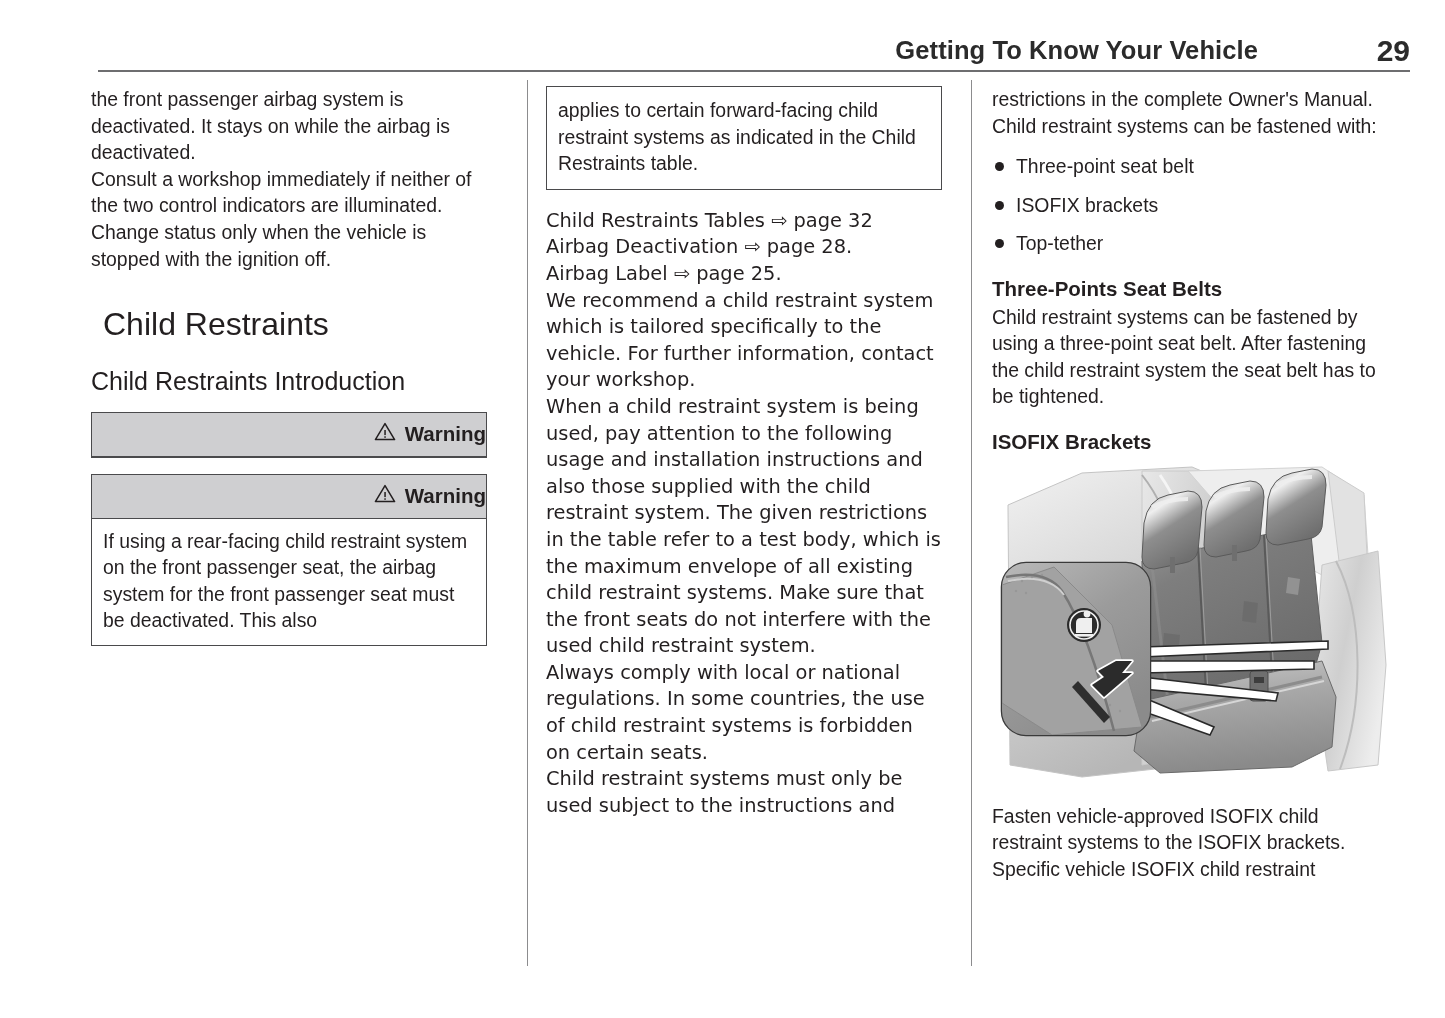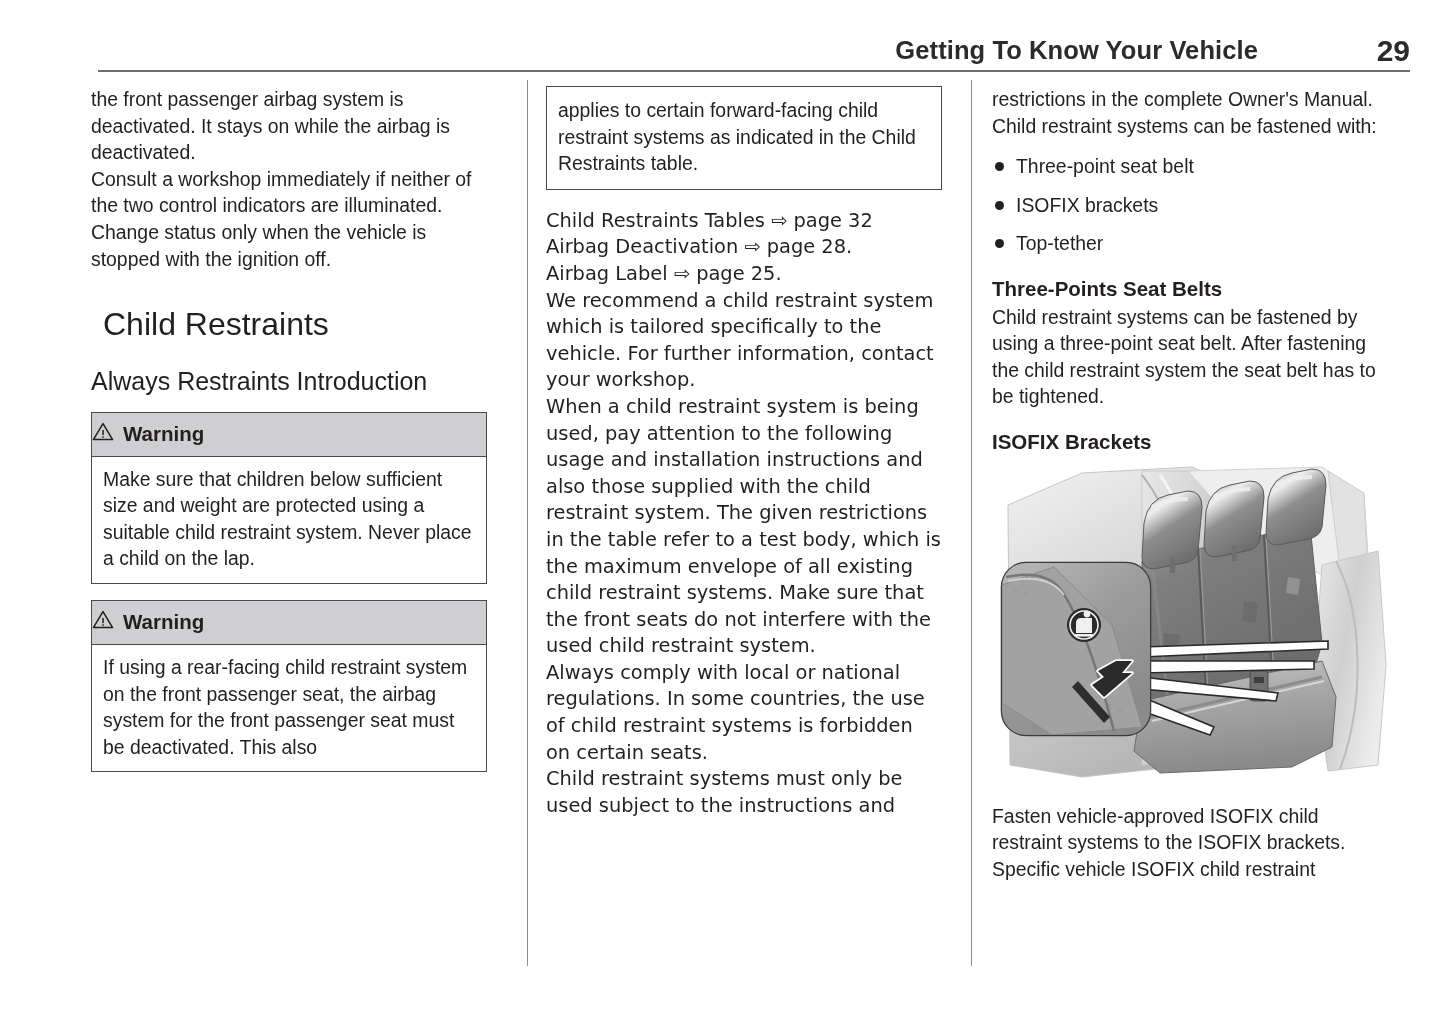--- a/index.html
+++ b/index.html
@@ -116,21 +116,21 @@
   .warning-head {
     background: #cfcfd1;
     border-bottom: 1.5px solid #4a4a4c;
     text-align: center;
     padding: 9px 0 10px 0;
     font-size: 20.5px;
     font-weight: bold;
     color: #231f20;
     display: flex;
     align-items: center;
-    justify-content: flex-start;
+    justify-content: flex-end;
     gap: 9px;
   }
   .warn-tri { display: block; }
   .warning-body {
     padding: 9px 11px 11px 11px;
     font-size: 19.4px;
     line-height: 26.6px;
   }
 
   
@@ -199,34 +199,33 @@
 
   <div class="col col1">
     <div class="body-text">
       <p>the front passenger airbag system is deactivated. It stays on while the airbag is deactivated.</p>
       <p>Consult a workshop immediately if neither of the two control indicators are illuminated.</p>
       <p>Change status only when the vehicle is stopped with the ignition off.</p>
     </div>
 
     <h1 class="section-title">Child Restraints</h1>
 
-    <h2 class="sub-title">Always Restraints Introduction</h2>
+    <h2 class="sub-title">Child Restraints Introduction</h2>
 
     <div class="warning-box">
       <div class="warning-head">
         <span class="warn-tri">
           <svg width="22" height="19" viewBox="0 0 22 19">
             <path d="M11 1.6 L20.6 17.6 L1.4 17.6 Z" fill="none" stroke="#231f20" stroke-width="1.5" stroke-linejoin="round"></path>
             <rect x="10.3" y="8" width="1.5" height="5.1" fill="#231f20"></rect>
             <rect x="10.3" y="14.3" width="1.5" height="1.5" fill="#231f20"></rect>
           </svg>
         </span>
         <span>Warning</span>
       </div>
-      <div class="warning-body">Make sure that children below sufficient size and weight are protected using a suitable child restraint system. Never place a child on the lap.</div>
     </div>
 
     <div class="warning-box">
       <div class="warning-head">
         <span class="warn-tri">
           <svg width="22" height="19" viewBox="0 0 22 19">
             <path d="M11 1.6 L20.6 17.6 L1.4 17.6 Z" fill="none" stroke="#231f20" stroke-width="1.5" stroke-linejoin="round"></path>
             <rect x="10.3" y="8" width="1.5" height="5.1" fill="#231f20"></rect>
             <rect x="10.3" y="14.3" width="1.5" height="1.5" fill="#231f20"></rect>
           </svg>

